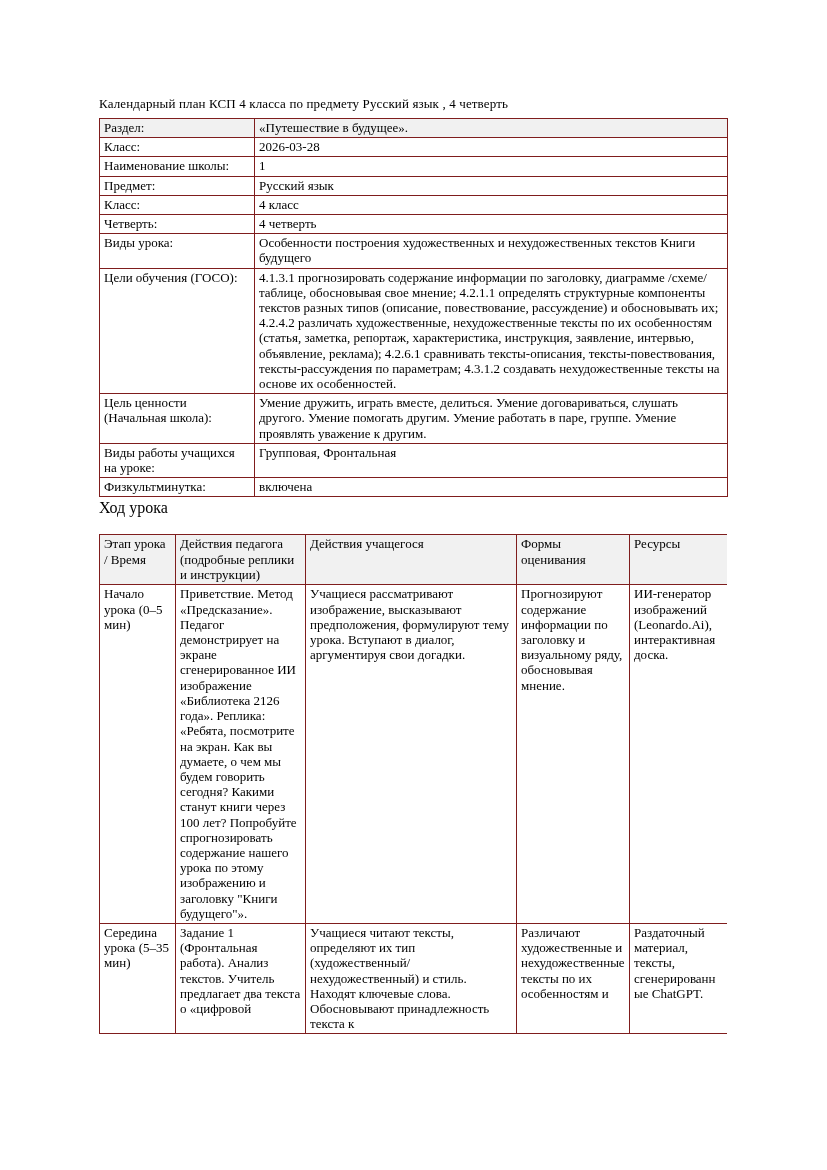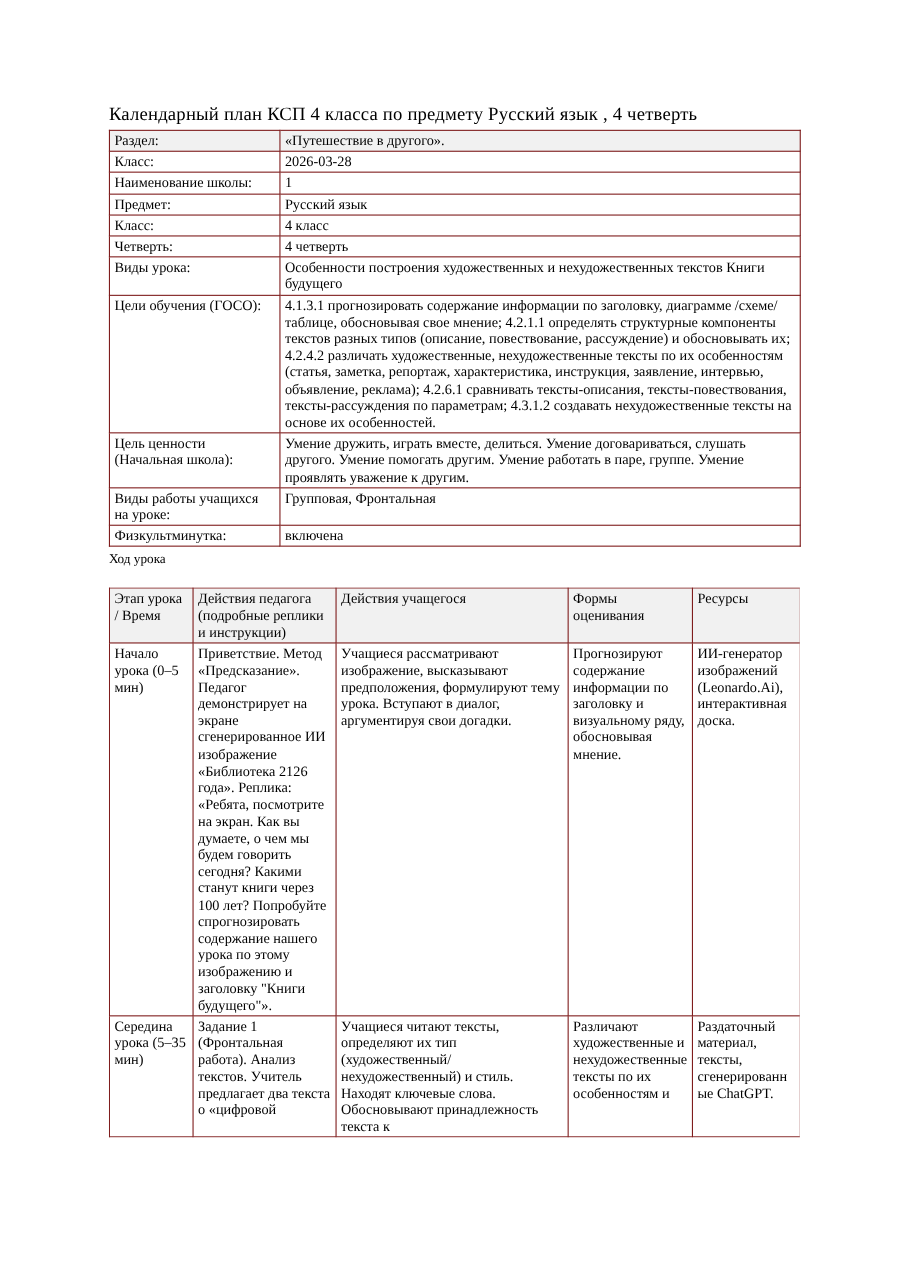--- a/index.html
+++ b/index.html
@@ -18,21 +18,21 @@
   }
   .page {
     position: relative;
     width: 827px;
     height: 1170px;
     box-sizing: border-box;
     padding: 96px 99px 0 99px;
     background: #ffffff;
   }
   .doc-title {
-    font-size: 17px;
+    font-size: 13px;
     line-height: 16px;
     margin: 0 0 6px 0;
     letter-spacing: 0.01em;
   }
   table.kcp {
     border-collapse: collapse;
     width: 628px;
     table-layout: fixed;
     margin: 0;
   }
@@ -47,21 +47,21 @@
     word-wrap: break-word;
     overflow-wrap: break-word;
     hyphens: none;
   }
   
   table.info col.c1 { width: 155px; }
   table.info col.c2 { width: 473px; }
   table.info tr.shaded td { background: #f1f1f1; }
 
   .section-label {
-    font-size: 12px;
+    font-size: 16px;
     line-height: 16px;
     margin: 3px 0 4px 0;
   }
 
   
   table.flow col.f1 { width: 76px; }
   table.flow col.f2 { width: 130px; }
   table.flow col.f3 { width: 211px; }
   table.flow col.f4 { width: 113px; }
   table.flow col.f5 { width: 98px; }
@@ -83,21 +83,21 @@
   <p class="doc-title">Календарный план КСП 4 класса по предмету Русский язык , 4 четверть</p>
 
   <table class="kcp info">
     <colgroup>
         <col class="c1">
         <col class="c2">
       </colgroup>
     <tbody>
       <tr class="shaded">
         <td>Раздел:</td>
-        <td>«Путешествие в другого».</td>
+        <td>«Путешествие в будущее».</td>
       </tr>
       <tr>
         <td>Класс:</td>
         <td>2026-03-28</td>
       </tr>
       <tr>
         <td>Наименование школы:</td>
         <td>1</td>
       </tr>
       <tr>

